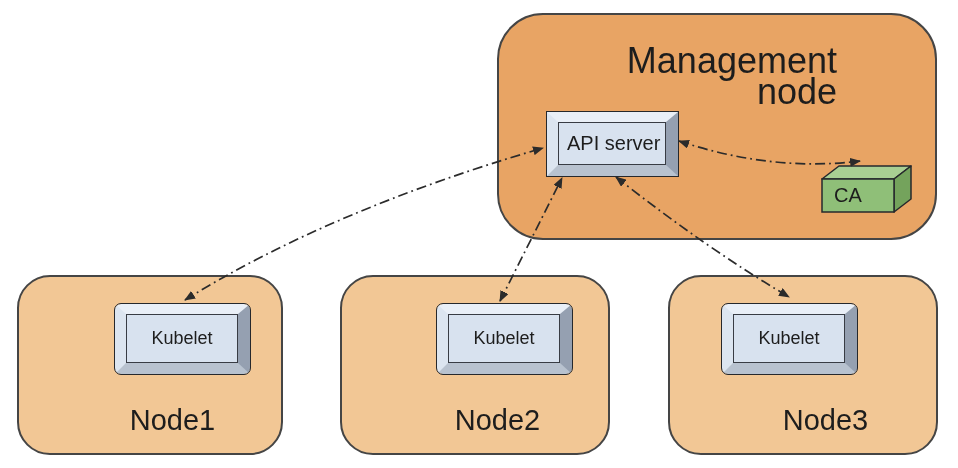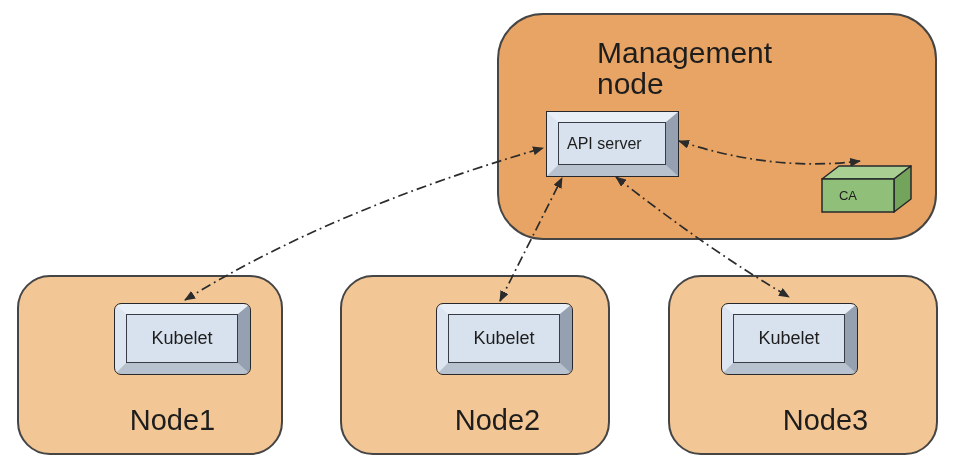--- a/index.html
+++ b/index.html
@@ -26,24 +26,24 @@
     width:266px;height:180px;
     background:#F2C795;
     border-radius:33px;
     z-index:1;
   }
   .worker.n1{left:17px;top:275px;}
   .worker.n2{left:340px;top:275px;width:270px;}
   .worker.n3{left:668px;top:275px;width:270px;}
   .mgmt-label{
     position:absolute;left:0;right:0;top:22px;
-    text-align:left;
-    font-size:30px;line-height:31px;
+    text-align:right;
+    font-size:36px;line-height:31px;
     white-space:pre-line;
-    margin:0 auto;width:240px;
+    margin:8px auto;width:240px;
   }
   .node-label{
     position:absolute;left:0;right:0;top:127px;
     text-align:center;
     font-size:29px;
     padding-left:45px;
   }
   .bevel-box{
     position:absolute;
     box-sizing:border-box;
@@ -54,37 +54,37 @@
     outline:1.5px solid #26282c;
     box-shadow:inset 0 0 0 1px #383c44;
     display:flex;align-items:center;justify-content:center;
     z-index:2;
   }
   .api-server{
     left:48px;top:97px;width:131px;height:64px;
     justify-content:flex-start;
   }
   .api-server .bevel-label{
-    font-size:16px;line-height:19px;
+    font-size:20px;line-height:19px;
     padding-left:9px;text-align:left;
     white-space:pre-line;
   }
   .kubelet{top:27px;width:135px;height:70px;border-radius:6px;}
   .kubelet .bevel-label{font-size:18px;}
   .n1 .kubelet{left:96px;}
   .n2 .kubelet{left:95px;}
   .n3 .kubelet{left:52px;}
   .ca-wrap{
     position:absolute;left:313px;top:137px;width:105px;height:65px;
     z-index:2;
   }
   .ca-label{
     position:absolute;left:10px;top:27px;width:52px;height:33px;
     display:flex;align-items:center;justify-content:center;
-    font-size:13px;
+    font-size:20px;
   }
   .connections{
     position:absolute;left:0;top:0;
     z-index:5;
     pointer-events:none;
   }
   .conn{
     fill:none;
     stroke:#2B2B2B;
     stroke-width:1.7;

